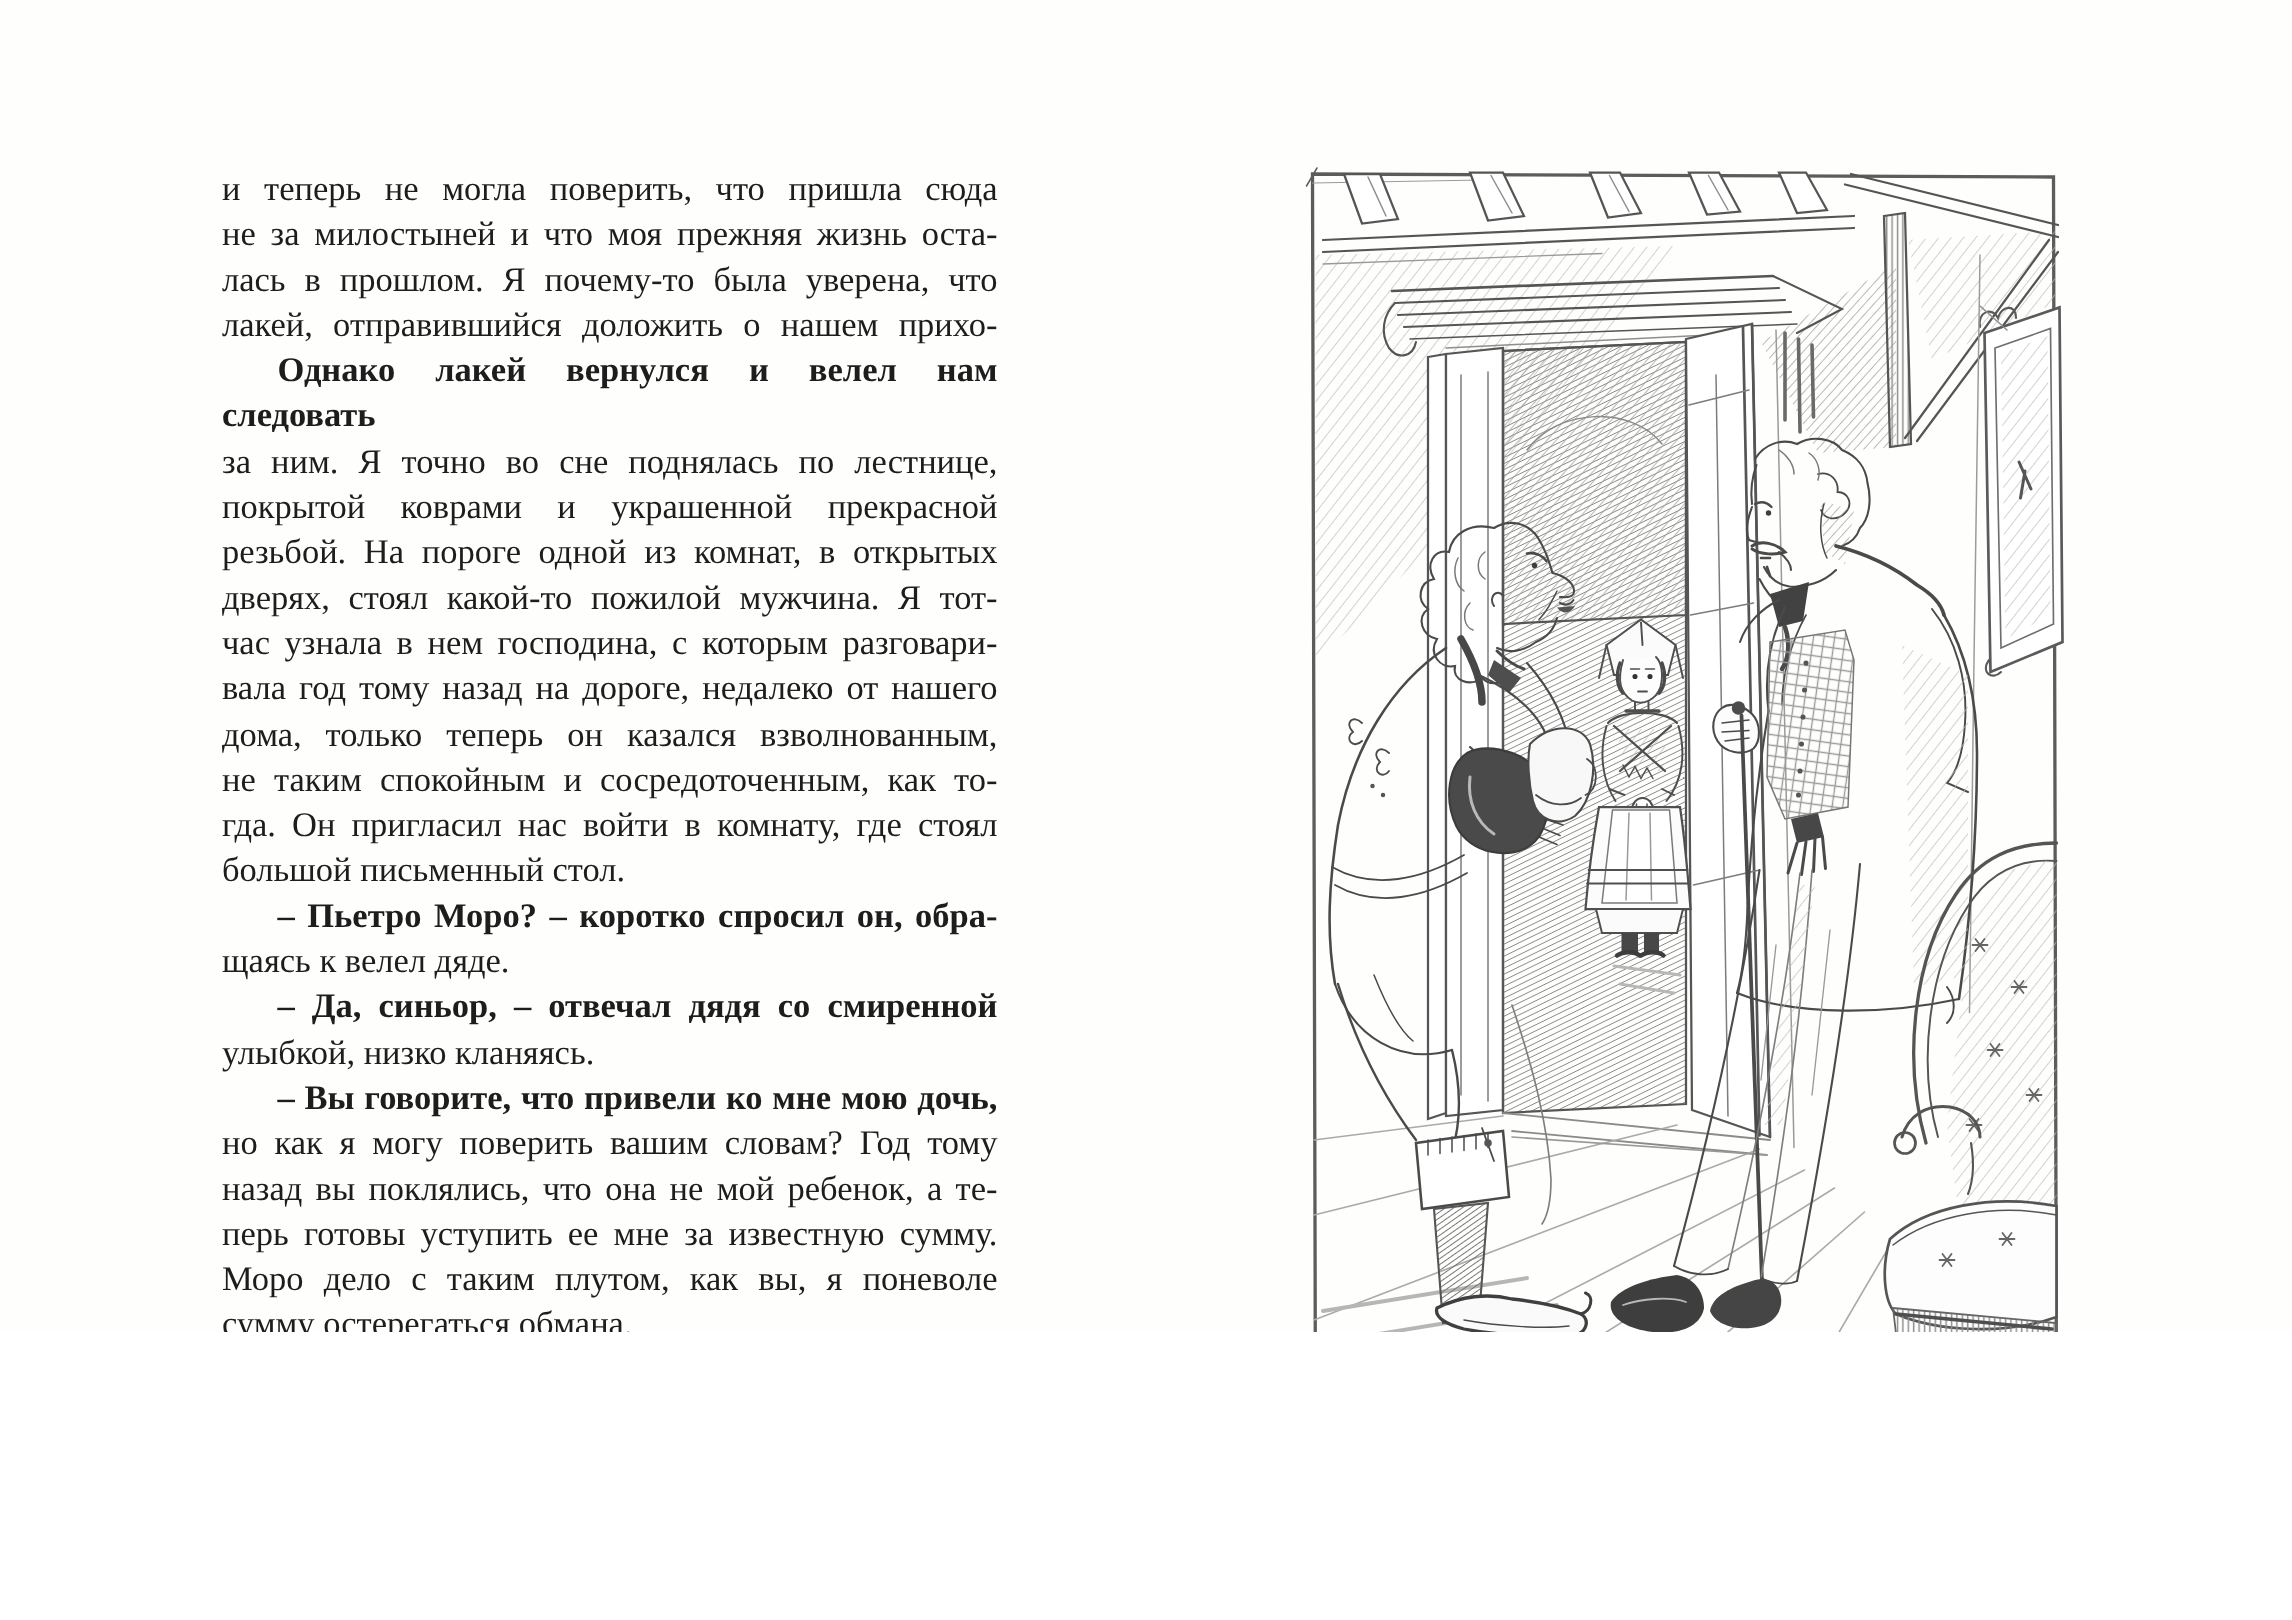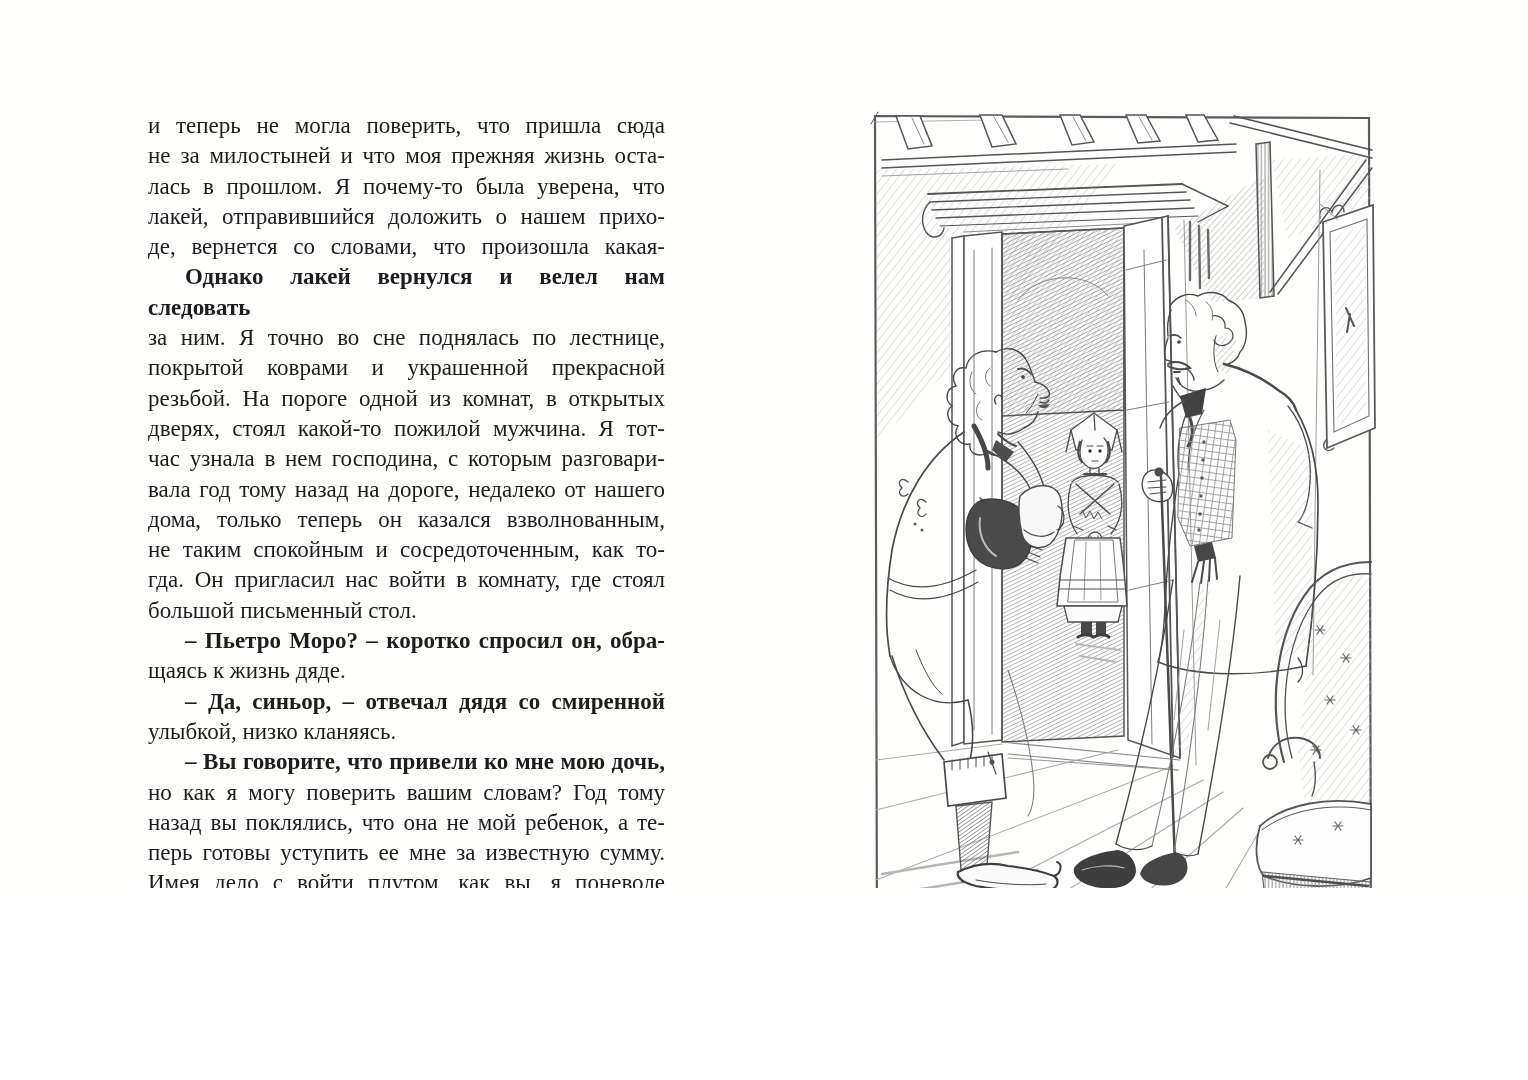--- a/index.html
+++ b/index.html
@@ -17,41 +17,40 @@
 </head>
 <body>
 
 <div class="spread">
 
   <div class="text-col">
       <div class="line">и теперь не могла поверить, что пришла сюда</div>
       <div class="line">не за милостыней и что моя прежняя жизнь оста-</div>
       <div class="line">лась в прошлом. Я почему-то была уверена, что</div>
       <div class="line">лакей, отправившийся доложить о нашем прихо-</div>
-      <div class="line">де, вернется со словами, что произошла какая-</div>
       <div class="line indent">Однако лакей вернулся и велел нам следовать</div>
       <div class="line">за ним. Я точно во сне поднялась по лестнице,</div>
       <div class="line">покрытой коврами и украшенной прекрасной</div>
       <div class="line">резьбой. На пороге одной из комнат, в открытых</div>
       <div class="line">дверях, стоял какой-то пожилой мужчина. Я тот-</div>
       <div class="line">час узнала в нем господина, с которым разговари-</div>
       <div class="line">вала год тому назад на дороге, недалеко от нашего</div>
       <div class="line">дома, только теперь он казался взволнованным,</div>
       <div class="line">не таким спокойным и сосредоточенным, как то-</div>
       <div class="line">гда. Он пригласил нас войти в комнату, где стоял</div>
       <div class="line lastline">большой письменный стол.</div>
       <div class="line indent">– Пьетро Моро? – коротко спросил он, обра-</div>
-      <div class="line lastline">щаясь к жизнь дяде.</div>
+      <div class="line lastline">щаясь к велел дяде.</div>
       <div class="line indent">– Да, синьор, – отвечал дядя со смиренной</div>
       <div class="line lastline">улыбкой, низко кланяясь.</div>
       <div class="line indent">– Вы говорите, что привели ко мне мою дочь,</div>
       <div class="line">но как я могу поверить вашим словам? Год тому</div>
       <div class="line">назад вы поклялись, что она не мой ребенок, а те-</div>
       <div class="line">перь готовы уступить ее мне за известную сумму.</div>
-      <div class="line">Имея дело с войти плутом, как вы, я поневоле</div>
+      <div class="line">Моро дело с таким плутом, как вы, я поневоле</div>
       <div class="line lastline">сумму остерегаться обмана.</div>
     </div>
 
   <div class="pagenum">20</div>
 
   <div class="illo">
   <svg viewBox="0 0 508 848" width="508" height="848" xmlns="http://www.w3.org/2000/svg">
     <defs>
       <pattern id="pLight" width="6.5" height="6.5" patternUnits="userSpaceOnUse" patternTransform="rotate(38)">
         <line x1="0" y1="0" x2="0" y2="6.5" stroke="#bdbdbd" stroke-width="0.9"></line>

